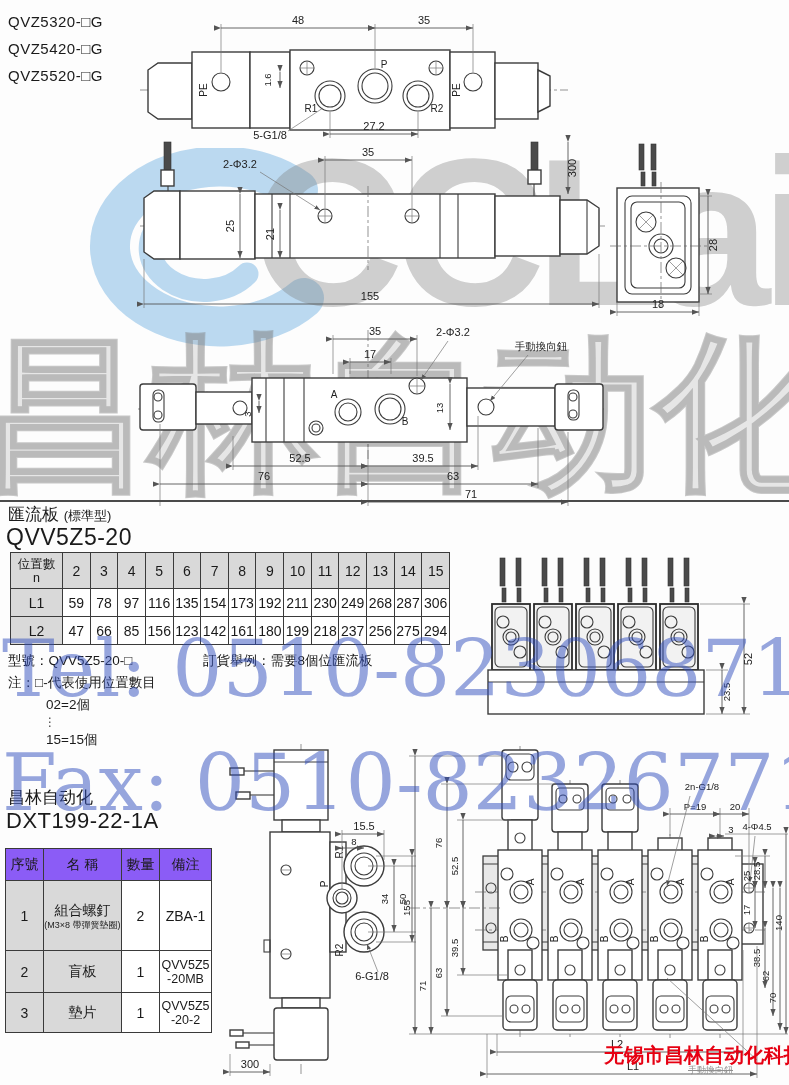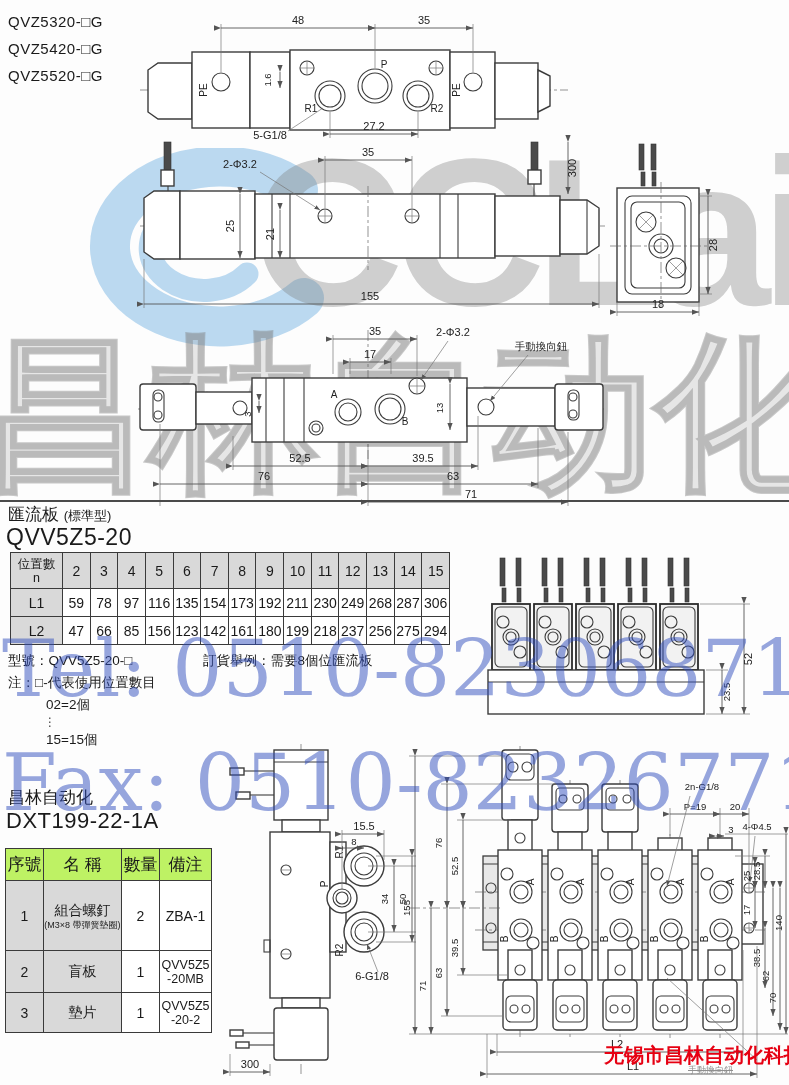--- a/index.html
+++ b/index.html
@@ -32,21 +32,21 @@
 .note .dots{margin-left:36px;font-size:12px;line-height:13px;color:#444}
 
 table{border-collapse:collapse;position:absolute;z-index:1;background:#fff}
 td,th{border:1.5px solid #3a3a3a;text-align:center;vertical-align:middle;padding:0;font-weight:normal}
 .t1{left:10px;top:552px;width:440px;table-layout:fixed}
 .t1 th{background:#d9d9d9;font-size:14px;height:36px}
 .t1 th .two{font-size:12.5px;line-height:14px}
 .t1 td{font-size:14px;height:28px}
 .t1 .lbl{background:#d9d9d9}
 .t2{left:5px;top:848px;width:206px;table-layout:fixed}
-.t2 th{background:#bef264;font-size:17px;height:32px}
+.t2 th{background:#8b5cf6;font-size:14px;height:32px}
 .t2 td{font-size:14px}
 .t2 .lbl{background:#d9d9d9}
 .t2 .sub{display:block;font-size:9px;line-height:10px;color:#222}
 .t2 .nt{font-size:12.5px;line-height:14px}
 
 svg.draw{position:absolute;z-index:1;overflow:visible}
 svg text{font-family:"Liberation Sans","DejaVu Sans",sans-serif;text-anchor:middle;fill:#222}
 .o{stroke:#3c3c3c;stroke-width:1.4;fill:#fff}
 .ov{stroke:#2b2b2b;stroke-width:1.8;fill:#f2f2f2}
 .op{stroke:#3c3c3c;stroke-width:1.3;fill:#e8e8e8}

